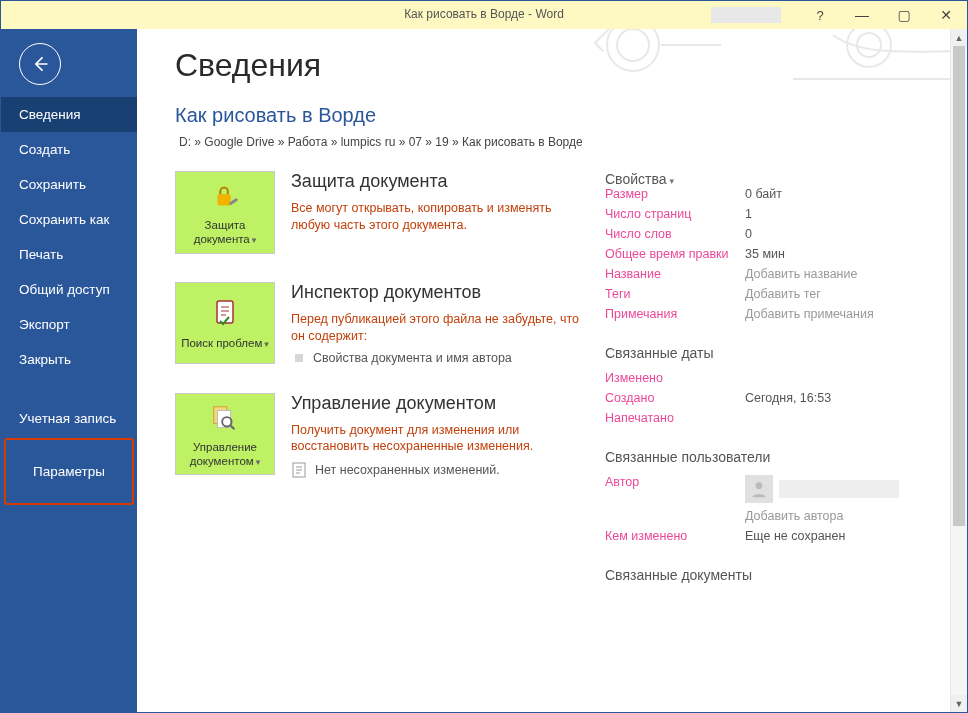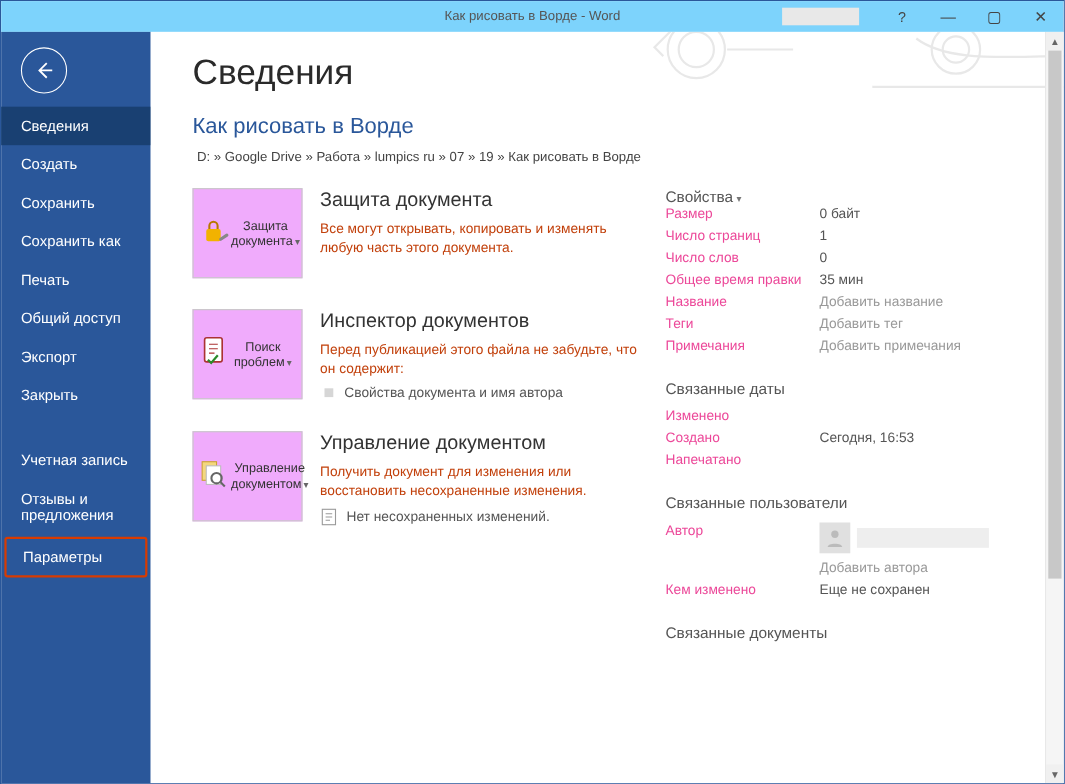--- a/index.html
+++ b/index.html
@@ -1,50 +1,50 @@
 <!DOCTYPE html>
 <html><head>
 <meta charset="utf-8">
 <style>
   * { box-sizing: border-box; margin: 0; padding: 0; }
   body { font-family: "Segoe UI", Arial, sans-serif; background: #fff; width: 968px; height: 713px; overflow: hidden; border: 1px solid #2a579a; position: relative; }
   
-  .titlebar { height: 28px; background: #7dd3fc; display: flex; align-items: center; border-bottom: 0; }
+  .titlebar { height: 28px; background: #fef9c3; display: flex; align-items: center; border-bottom: 0; }
   .titlebar-spacer { flex: 1; }
   .title-text { font-size: 12px; color: #555; text-align: center; position: absolute; left: 0; right: 0; top: 6px; pointer-events: none; }
   .titlebar-right { display: flex; align-items: center; gap: 0; margin-left: auto; }
   .user-box { width: 70px; height: 16px; background: #e8e8e8; margin-right: 18px; }
   .titlebtn { width: 42px; height: 26px; display:flex;align-items:center;justify-content:center;font-size:14px;color:#444;cursor:default; }
   .titlebtn.help{font-size:13px;}
   
   .main { display: flex; height: calc(100% - 28px); }
   
   .sidebar { width: 136px; background: #2a579a; color: #fff; display:flex; flex-direction:column; padding-top: 4px; }
   .back-btn { width: 42px; height: 42px; border: 1.5px solid #fff; border-radius: 50%; margin: 10px 0 12px 18px; display:flex;align-items:center;justify-content:center; color:#fff; }
   .back-btn svg { width:20px; height:20px; }
   .sidemenu { display:flex; flex-direction:column; }
   .side-item { padding: 10px 18px; font-size: 13.5px; color: #fff; cursor: default; }
   .side-item.selected { background: #194072; }
-  .side-item.highlighted { border: 2px solid #d83b01; border-radius:3px; margin: 2px 3px; padding: 9px 15px; }
+  .side-item.highlighted { border: 2px solid #d83b01; border-radius:3px; margin: 2px 3px; padding: 24px 15px; text-align: center; }
   .side-spacer { height: 24px; }
   
   .content { flex:1; position: relative; background:#fff; overflow:hidden; }
   .scrollbar { position:absolute; right:0; top:0; bottom:0; width:17px; background:#f5f5f5; border-left:1px solid #e8e8e8; }
   .scrollbar-btn { height:17px; display:flex;align-items:center;justify-content:center;font-size:9px;color:#666;background:#f0f0f0;}
   .scrollbar-thumb { height:480px; background:#c8c8c8; margin:0 2px;}
   .scrollbar-track{height:calc(100% - 34px);}
   
   .content-inner { padding: 18px 30px 0 38px; overflow: hidden; height:100%; }
   .page-title { font-size: 32px; font-weight: 300; color:#2a2a2a; margin-bottom: 20px; }
   .doc-title { font-size: 20px; color: #2a579a; margin-bottom: 8px; }
   .breadcrumb { font-size: 12px; color: #444; margin-bottom: 22px; padding-left:4px; }
   
   .sections { position:relative; }
   .sec-row { display:flex; align-items:flex-start; margin-bottom: 28px; }
-  .big-button { width: 100px; min-height: 82px; border:1px solid #c8c8c8; background:#f0abfc; display:flex; flex-direction:row; align-items:center; justify-content:space-between; padding:8px 4px 6px; margin-right: 16px; flex-shrink:0; }
+  .big-button { width: 100px; min-height: 82px; border:1px solid #c8c8c8; background:#bef264; display:flex; flex-direction:column; align-items:center; justify-content:center; padding:8px 4px 6px; margin-right: 16px; flex-shrink:0; }
   .big-button .icon-wrap{ height:32px; display:flex;align-items:center;justify-content:center;margin-bottom:6px;}
   .big-button .btn-label{ font-size:11.5px; color:#333; text-align:center; line-height:1.25; }
   .big-button .btn-label .dd{font-size:9px;color:#666;margin-left:2px;}
   .sec-body { padding-top:0; max-width:300px; }
   .sec-body h3 { font-size: 18px; font-weight:400; color:#333; margin-bottom:8px; }
   .sec-body p { font-size: 12.5px; color:#c2410c; line-height:1.35; }
   .bullet-row{display:flex;align-items:center;font-size:12.5px;color:#555;margin-top:6px;}
   .bullet-row .sq{width:8px;height:8px;background:#d6d6d6;margin:0 10px 0 4px;}
   .mgmt-status{display:flex;align-items:center;font-size:12.5px;color:#555;margin-top:6px;}
   .mgmt-status svg{margin-right:8px;}
@@ -90,21 +90,20 @@
       <div class="side-item selected">Сведения</div>
       <div class="side-item">Создать</div>
       <div class="side-item">Сохранить</div>
       <div class="side-item">Сохранить как</div>
       <div class="side-item">Печать</div>
       <div class="side-item">Общий доступ</div>
       <div class="side-item">Экспорт</div>
       <div class="side-item">Закрыть</div>
       <div class="side-spacer"></div>
       <div class="side-item">Учетная запись</div>
-      <div class="side-item">Отзывы и предложения</div>
       <div class="side-item highlighted">Параметры</div>
     </div>
   </div>
 
   <div class="content">
     <svg class="deco-bg" viewBox="0 0 800 56">
       <g stroke="#d9d9d9" stroke-width="2" fill="none">
         <circle cx="360" cy="16" r="26"></circle>
           <circle cx="360" cy="16" r="16"></circle>
         <path d="M388 16 h60 M560 6 c40 30 120 8 200 20 M520 50 h260 M340 -4 l-18 18 8 8"></path>

